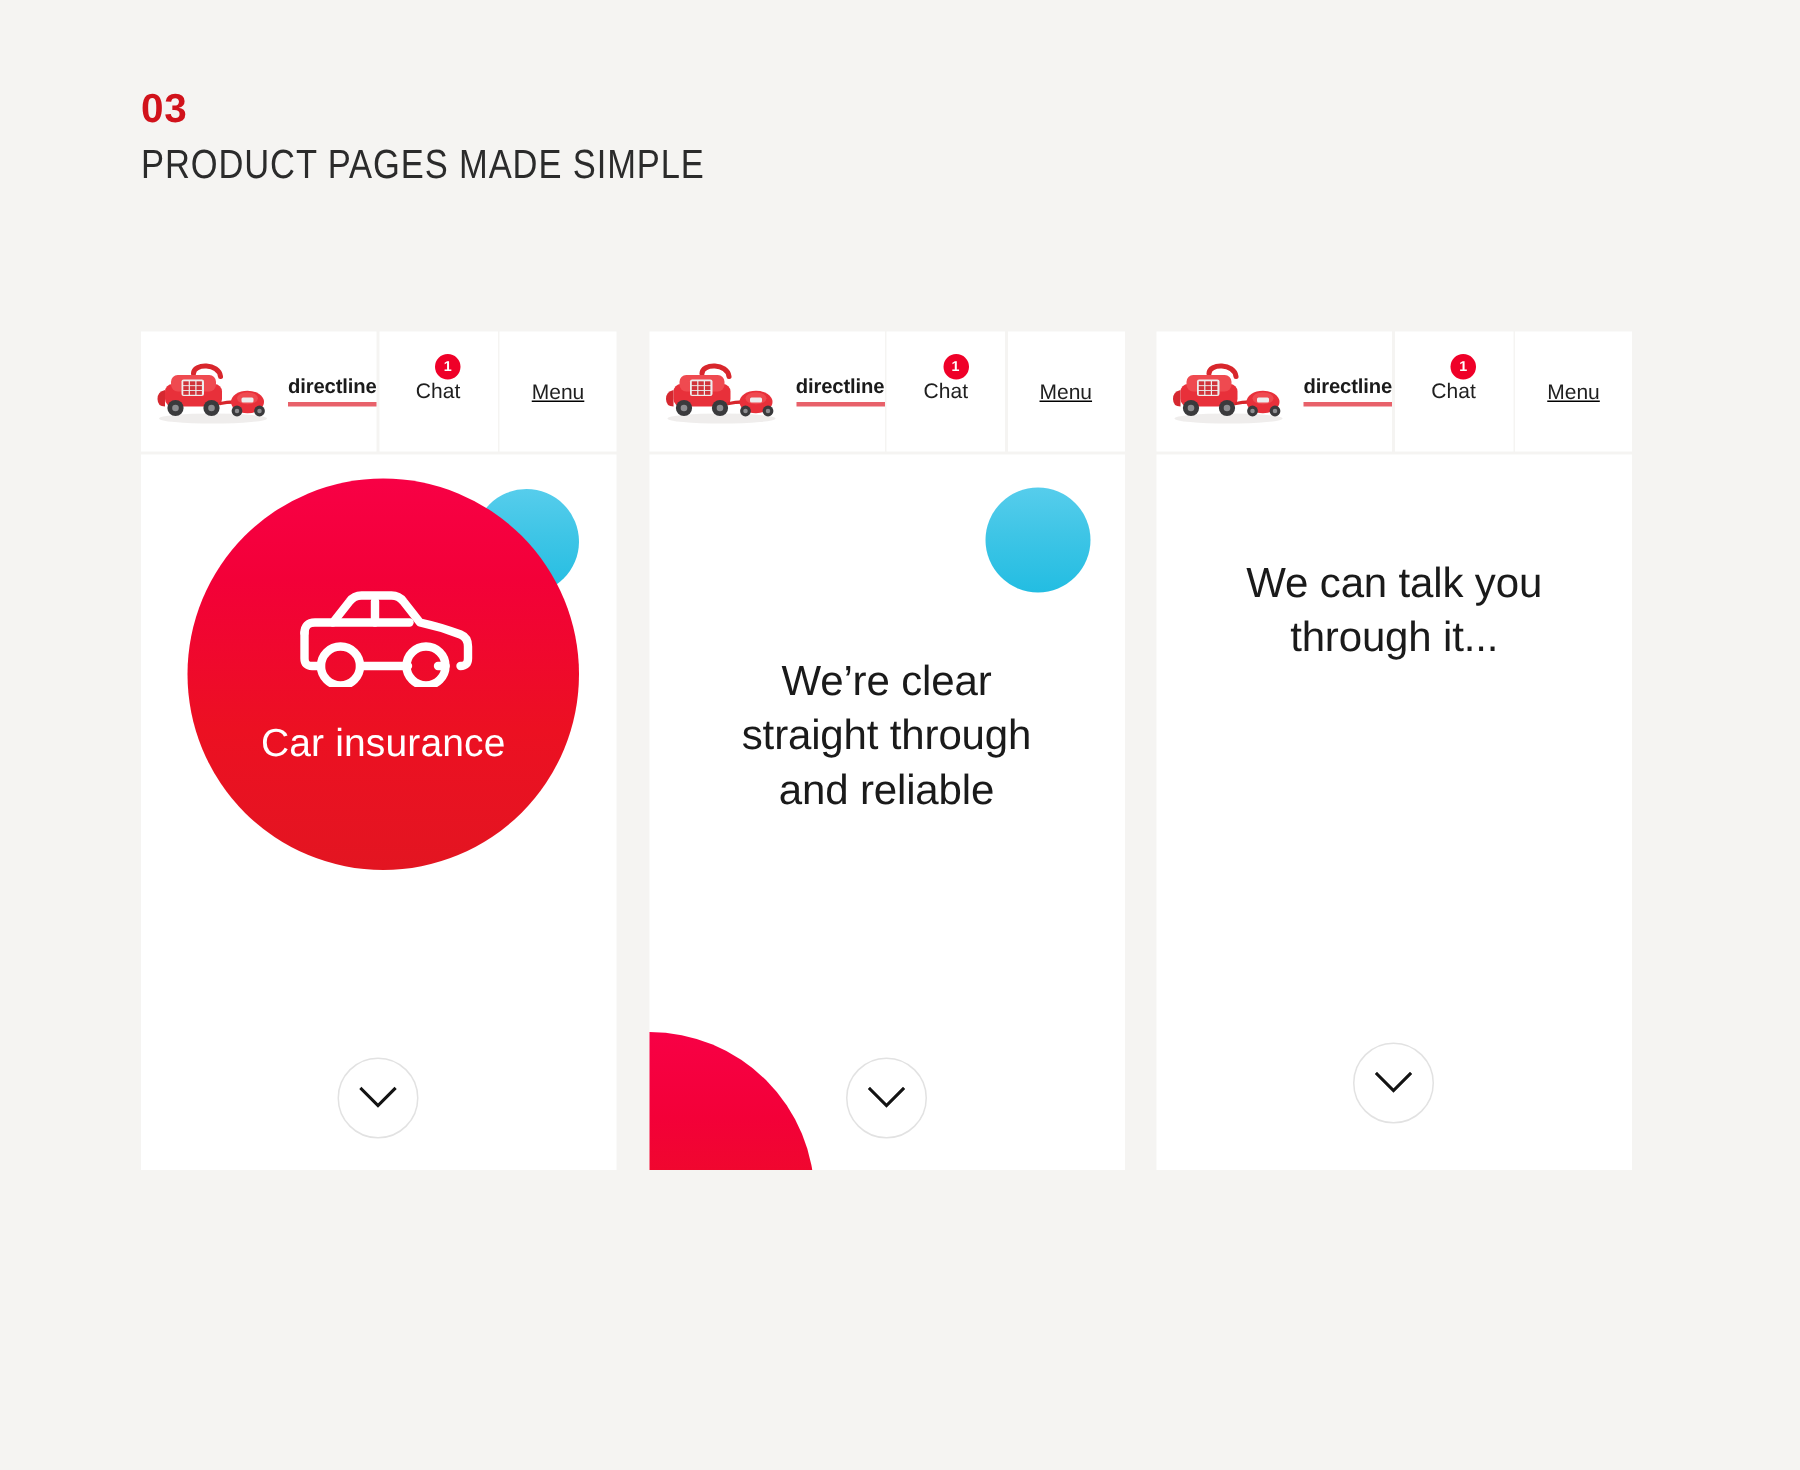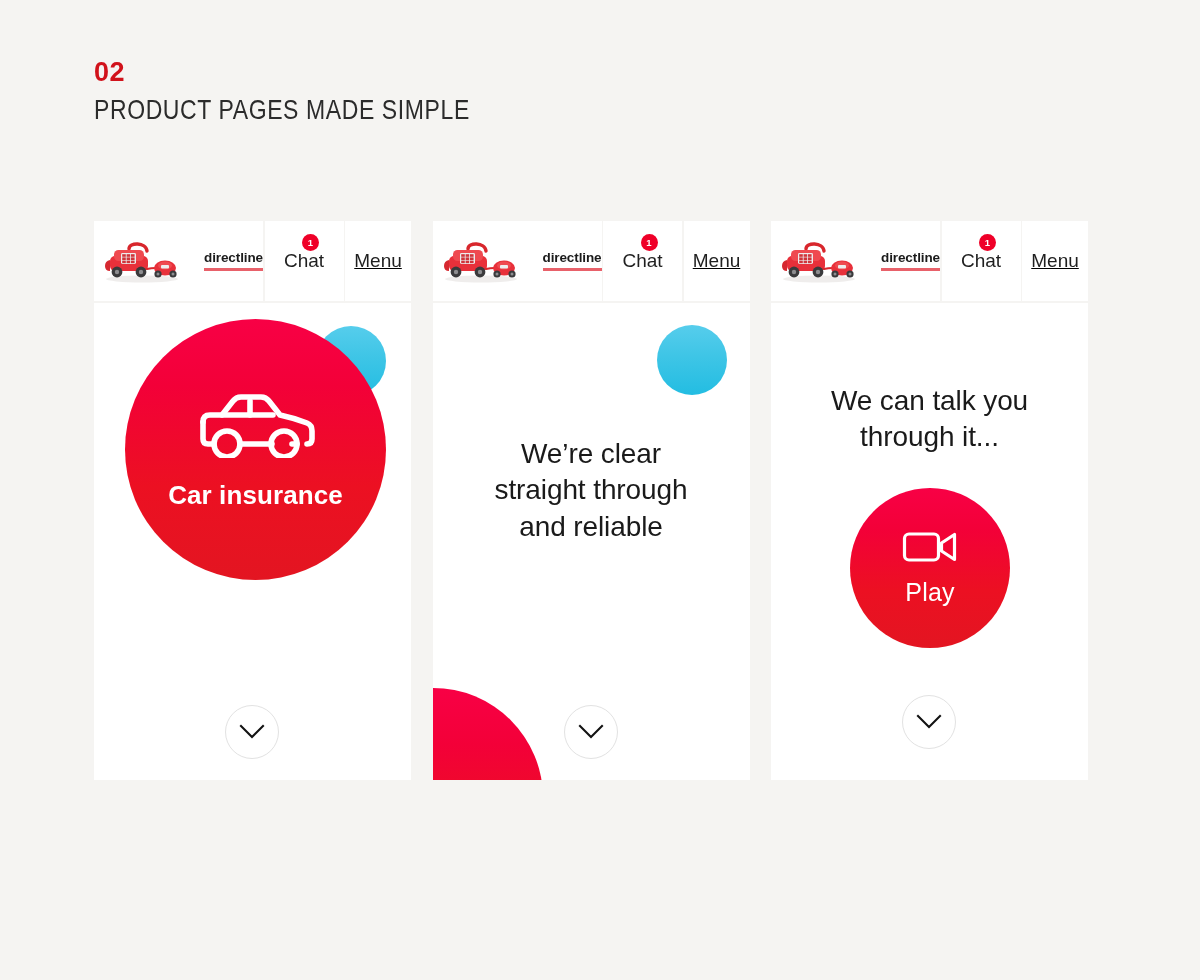--- a/index.html
+++ b/index.html
@@ -74,37 +74,37 @@
   .cell-menu  { flex: 1 1 auto; text-decoration: underline; }
 
   
   .logo-wrap {
     display: flex;
     align-items: center;
     gap: 4px;
   }
   .logo-art { width: 84px; height: 46px; display: block; }
 
-  .brandmark { margin-left: 14px; }
+  .brandmark { margin-left: 2px; }
   .brand-word {
     font-size: 13.5px;
     font-weight: 600;
     color: #1b1b1b;
     letter-spacing: -0.1px;
     line-height: 1;
   }
   .brand-rule {
     height: 2.6px;
     background: #e8616a;
     margin-top: 3.5px;
     width: 100%;
   }
 
   .cell-label {
-    font-size: 19px;
+    font-size: 14px;
     color: #1f1f1f;
     font-weight: 400;
   }
 
   .chat-stack { position: relative; display: inline-block; }
   .badge {
     position: absolute;
     top: -16px;
     left: 50%;
     transform: translateX(-2px);
@@ -155,21 +155,21 @@
     flex-direction: column;
     align-items: center;
     justify-content: center;
     color: #ffffff;
     pointer-events: none;
   }
 
   .car-icon { width: 124px; height: 70px; display: block; }
   .disc-caption {
     font-size: 26px;
-    font-weight: 700;
+    font-weight: 400;
     color: #ffffff;
     margin-top: 22px;
     letter-spacing: 0.1px;
     white-space: nowrap;
     text-align: right;
   }
 
   .video-icon { width: 56px; height: 38px; display: block; }
   .play-caption {
     font-size: 25px;
@@ -203,21 +203,21 @@
     display: flex;
     align-items: center;
     justify-content: center;
   }
   .chev { width: 26px; height: 15px; display: block; }
 </style>
 </head>
 <body>
 
 <div class="slide-header">
-  <div class="slide-number">02</div>
+  <div class="slide-number">03</div>
   <div class="slide-title">PRODUCT PAGES MADE SIMPLE</div>
 </div>
 
 <div class="phones">
 
   <div class="phone">
 
     <div class="topbar">
       <div class="topbar-cell cell-brand">
         <div class="logo-wrap">
@@ -430,34 +430,25 @@
         </span>
       </div>
 
       <div class="topbar-cell cell-menu">
         <span class="cell-label">Menu</span>
       </div>
     </div>
 
     <div class="screen">
 
-      <div class="headline" style="top:80px;">
+      <div class="headline" style="top:68px;">
         <span style="white-space:pre-line;">We can talk you
 through it...</span>
       </div>
 
-      <div class="disc-red" style="left:79px; top:185px; width:160px; height:160px;">
-        <div class="disc-content">
-          <svg class="video-icon" viewBox="0 0 56 38">
-            <rect x="2.5" y="6" width="34" height="26" rx="4.5" fill="none" stroke="#ffffff" stroke-width="3.2"></rect>
-            <path d="M39.5 15 L52.5 6.5 L52.5 31.5 L39.5 23 Z" fill="none" stroke="#ffffff" stroke-width="3.2" stroke-linejoin="round"></path>
-          </svg>
-          <div class="play-caption">Play</div>
-        </div>
-      </div>
 
       <div class="scroll-cue" style="left:131px; top:392px;">
         <svg class="chev" viewBox="0 0 26 15">
           <path d="M2 2 L13 13 L24 2" fill="none" stroke="#131313" stroke-width="2.1" stroke-linecap="square" stroke-linejoin="miter"></path>
         </svg>
       </div>
     </div>
   </div>
 
 </div>

